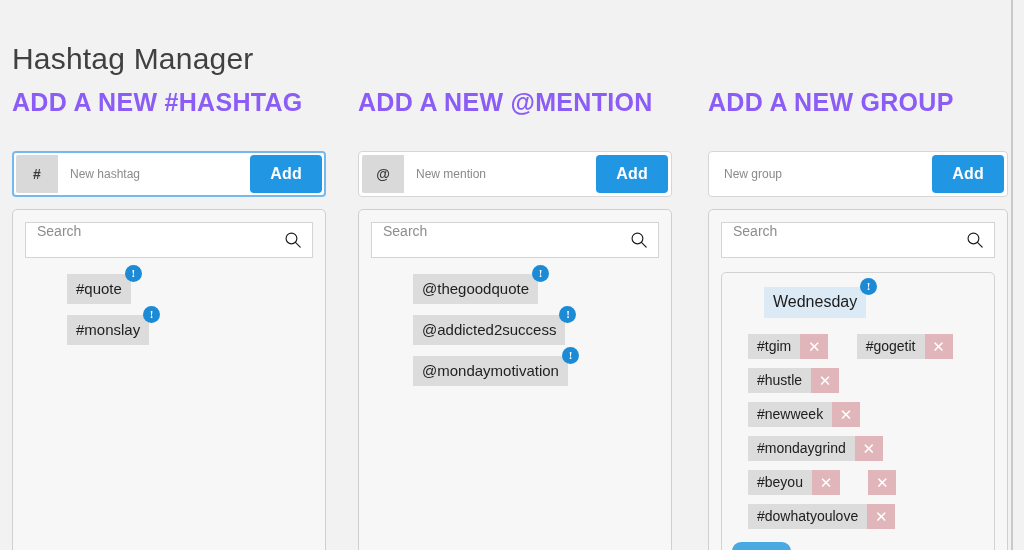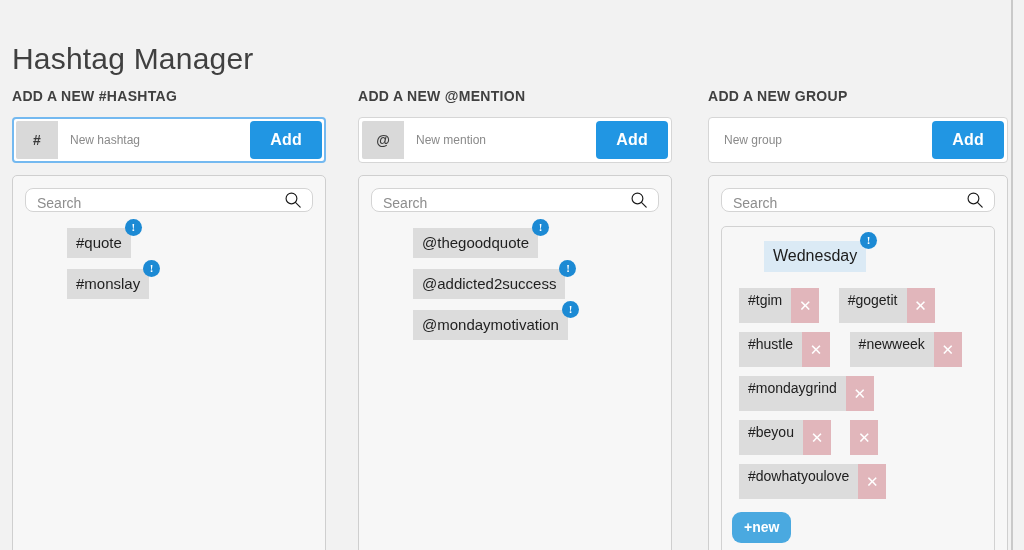--- a/index.html
+++ b/index.html
@@ -47,25 +47,25 @@
 
   .column {
     position: absolute;
     top: 0;
   }
   .col-hashtag { left: 12px;  width: 314px; }
   .col-mention { left: 358px; width: 314px; }
   .col-group   { left: 708px; width: 300px; }
 
   .col-heading {
-    font-size: 14px;
+    font-size: 25px;
     font-weight: bold;
     letter-spacing: 0.3px;
-    color: #404040;
-    margin-bottom: 13px;
+    color: #8b5cf6;
+    margin-bottom: 34px;
     white-space: nowrap;
   }
 
   
   .add-row {
     display: flex;
     align-items: stretch;
     height: 46px;
     background: #ffffff;
     border: 1px solid #d6d6d6;
@@ -126,24 +126,24 @@
     border-radius: 5px;
     padding: 12px;
     height: 430px;
     overflow: hidden;
   }
 
   .search-row {
     position: relative;
     background: #ffffff;
     border: 1px solid #d4d4d4;
-    border-radius: 8px;
-    height: 24px;
+    border-radius: 0;
+    height: 36px;
     display: flex;
-    align-items: flex-end;
+    align-items: flex-start;
   }
   .search-input {
     flex: 1 1 auto;
     border: none;
     outline: none;
     background: transparent;
     font-family: "Liberation Sans", sans-serif;
     font-size: 14px;
     color: #333;
     padding: 0 34px 0 11px;
@@ -214,23 +214,23 @@
     margin-left: 32px;
     margin-bottom: 16px;
     white-space: nowrap;
   }
 
   .group-tags { line-height: 0; }
 
   .gtag {
     display: inline-flex;
     align-items: stretch;
-    margin: 0 8px 9px 7px;
+    margin: 0 8px 9px 16px;
     vertical-align: top;
-    height: 35px;
+    height: 25px;
   }
   .gtag-label {
     background: #dcdcdc;
     color: #202020;
     font-size: 14px;
     line-height: 25px;
     padding: 0 9px;
     white-space: nowrap;
   }
   .gtag-remove {

